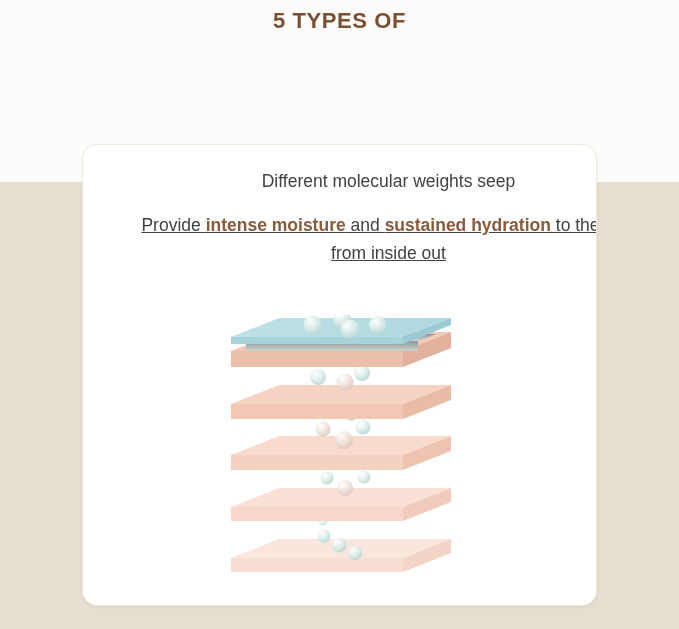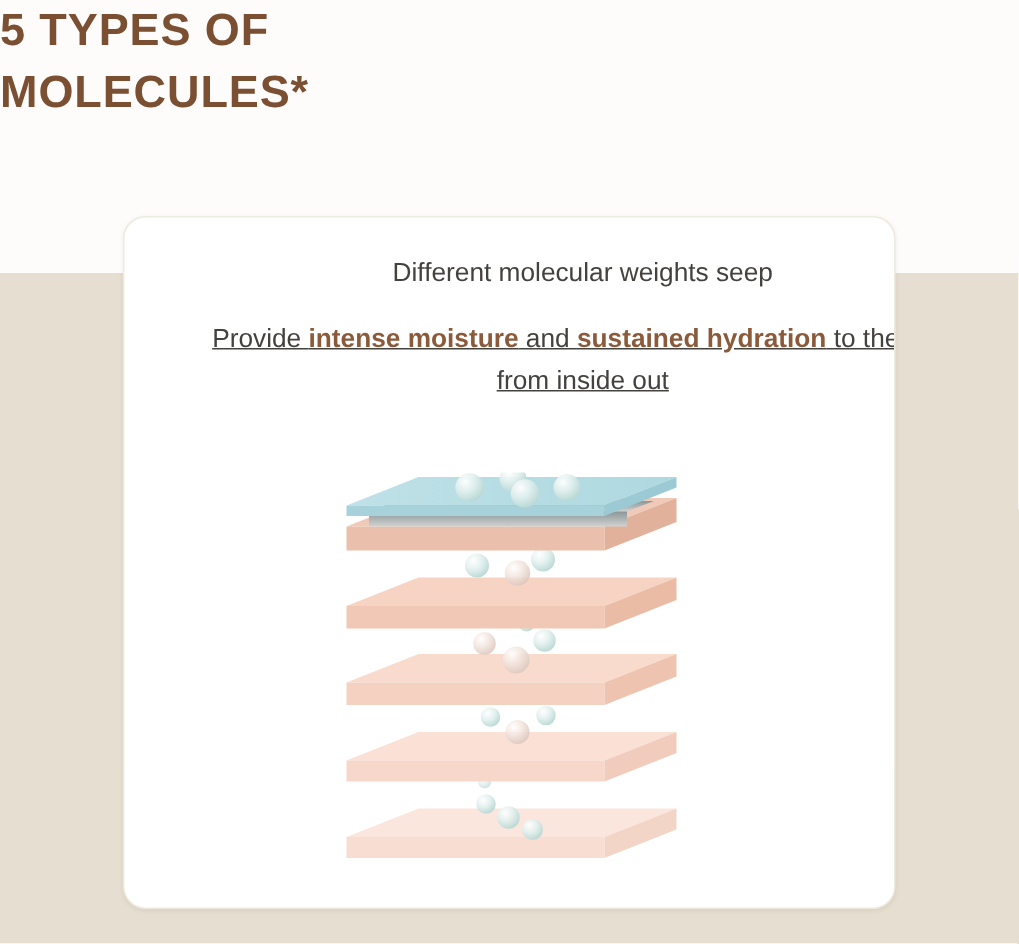--- a/index.html
+++ b/index.html
@@ -10,24 +10,24 @@
     -webkit-font-smoothing:antialiased;
   }
 
   
   .bg-top{position:absolute;left:0;top:0;width:679px;height:182px;background:#fdfcfb;}
   .bg-bottom{position:absolute;left:0;top:182px;width:679px;height:447px;background:#e5ded1;}
 
   
   .heading{
     position:absolute;left:0;top:0;width:679px;
-    text-align:left;
+    text-align:center;
     color:#7a4f32;
     font-weight:bold;
-    font-size:30px;
+    font-size:22px;
     line-height:41px;
     letter-spacing:0.6px;
     padding-top:0px;
     box-sizing:border-box;
   }
   .heading .ln{display:block;white-space:nowrap;}
 
   
   .card{
     position:absolute;left:82px;top:144px;width:515px;height:462px;
@@ -55,21 +55,20 @@
   .stack svg{display:block;position:absolute;left:50%;top:0;transform:translateX(-50%);}
 </style>
 </head>
 <body>
 
 <div class="bg-top"></div>
 <div class="bg-bottom"></div>
 
 <div class="heading">
   <span class="ln">5 TYPES OF</span>
-  <span class="ln">MOLECULES*</span>
 </div>
 
 <div class="card">
 
   <div class="copy">
     <div class="para">
       <div>Different molecular weights seep</div>
     </div>
     <div class="para para2">
       <span>Provide </span><b>intense moisture</b><span> and </span><b>sustained hydration</b><span> to the skin from inside out</span>

